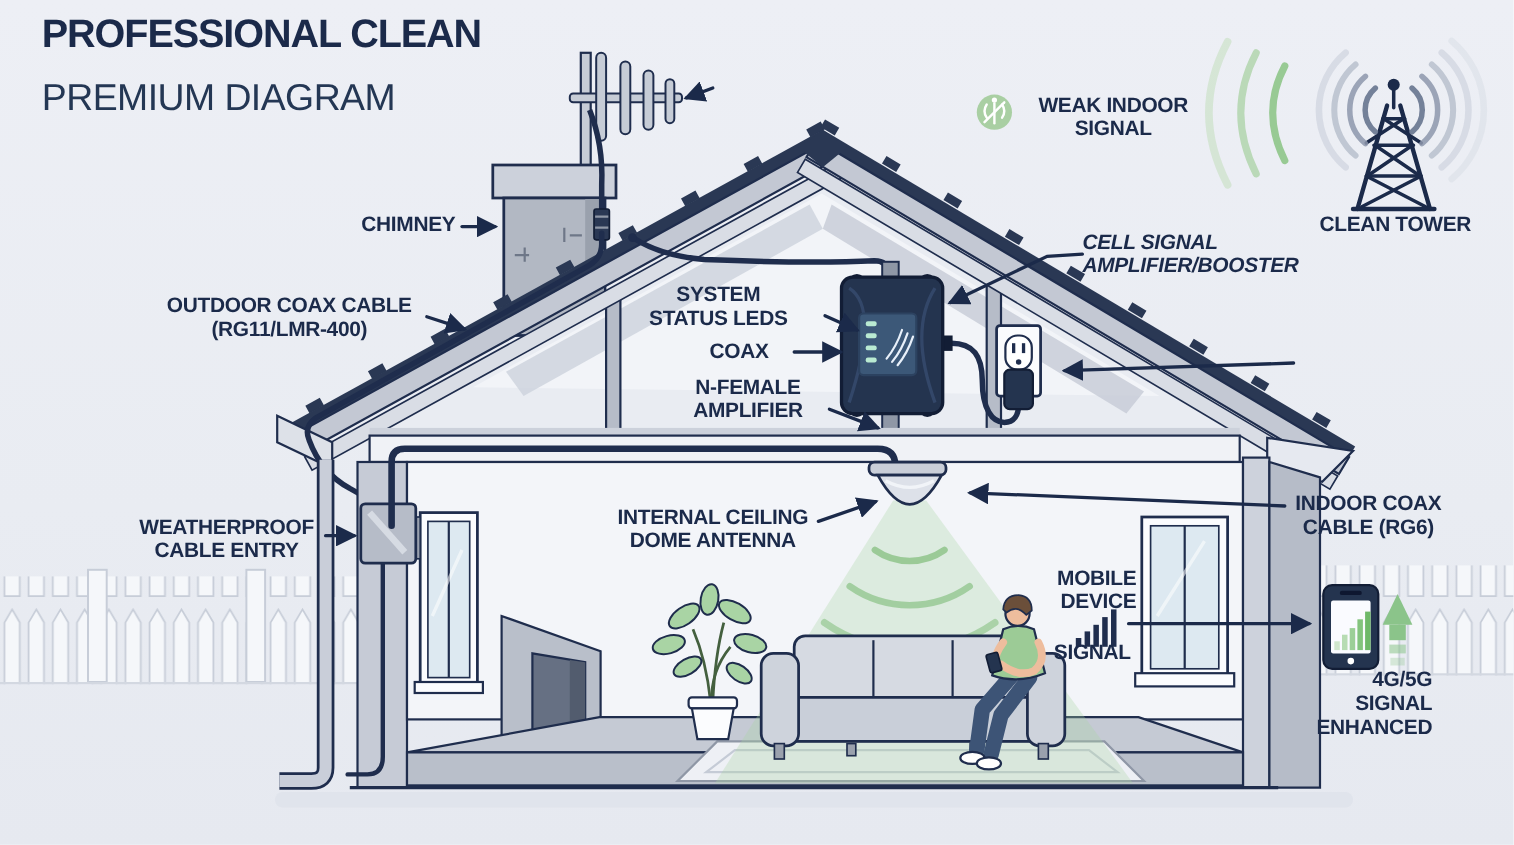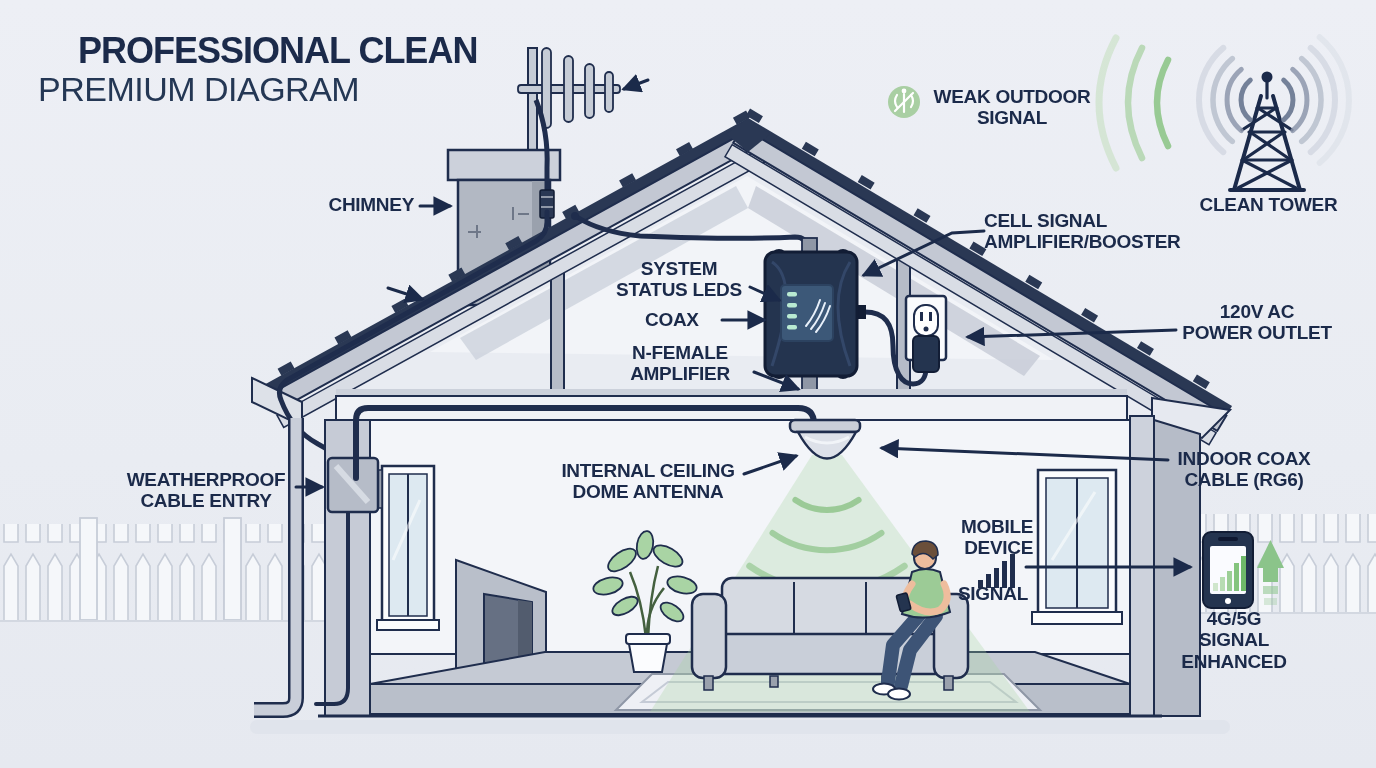--- a/index.html
+++ b/index.html
@@ -10,23 +10,23 @@
   }
   .stage svg{position:absolute;left:0;top:0;}
   .lbl{
     position:absolute;
     font:bold 19px/1.13 "Liberation Sans", sans-serif;
     color:#1b2a4a;letter-spacing:-0.3px;white-space:pre-line;
   }
   .ctr{text-align:center;}
   .rgt{text-align:right;}
   .title1{
-    position:absolute;left:38px;top:32px;
+    position:absolute;left:38px;top:12px;
     font:bold 36px/1.05 "Liberation Sans", sans-serif;
-    color:#1b2a4a;letter-spacing:-1px;white-space:pre;margin-left:40px;
+    color:#1b2a4a;letter-spacing:-1px;white-space:pre;
   }
   .title2{
     position:absolute;left:38px;top:72px;
     font:normal 34px/1.05 "Liberation Sans", sans-serif;
     color:#243754;letter-spacing:-0.5px;white-space:pre;
   }
 </style>
 </head>
 <body>
 
@@ -349,38 +349,38 @@
     <line x1="744" y1="474" x2="796" y2="456" marker-end="url(#ah)"></line>
     <line x1="1168" y1="460" x2="882" y2="448" marker-end="url(#ah)"></line>
     <line x1="1026" y1="567" x2="1190" y2="567" marker-end="url(#ah)"></line>
   </g>
 </svg>
 
 <div class="title1">PROFESSIONAL CLEAN</div>
 <div class="title2">PREMIUM DIAGRAM</div>
 
 <div class="lbl rgt" style="left:296px;top:194px;width:118px;">CHIMNEY</div>
-<div class="lbl ctr" style="left:926px;top:86px;width:172px;">WEAK OUTDOOR
+<div class="lbl ctr" style="left:138px;top:268px;width:250px;">OUTDOOR COAX CABLE
+(RG11/LMR-400)</div>
+<div class="lbl ctr" style="left:926px;top:86px;width:172px;">WEAK INDOOR
 SIGNAL</div>
 <div class="lbl ctr" style="left:1196px;top:194px;width:145px;">CLEAN TOWER</div>
-<div class="lbl" style="left:984px;top:210px;">CELL SIGNAL
+<div class="lbl" style="left:984px;top:210px;font-style:italic;">CELL SIGNAL
 AMPLIFIER/BOOSTER</div>
-<div class="lbl ctr" style="left:604px;top:258px;width:150px;text-align:center;">SYSTEM
+<div class="lbl ctr" style="left:578px;top:258px;width:150px;text-align:center;">SYSTEM
 STATUS LEDS</div>
 <div class="lbl" style="left:645px;top:309px;">COAX</div>
 <div class="lbl ctr" style="left:604px;top:342px;width:152px;">N-FEMALE
 AMPLIFIER</div>
-<div class="lbl ctr" style="left:1178px;top:301px;width:158px;">120V AC
-POWER OUTLET</div>
 <div class="lbl ctr" style="left:552px;top:460px;width:192px;">INTERNAL CEILING
 DOME ANTENNA</div>
 <div class="lbl ctr" style="left:118px;top:469px;width:176px;">WEATHERPROOF
 CABLE ENTRY</div>
 <div class="lbl ctr" style="left:1170px;top:448px;width:148px;text-align:center;">INDOOR COAX
 CABLE (RG6)</div>
 <div class="lbl" style="left:961px;top:516px;text-align:right;">MOBILE
 DEVICE</div>
 <div class="lbl" style="left:958px;top:583px;">SIGNAL</div>
-<div class="lbl ctr" style="left:1166px;top:608px;width:136px;">4G/5G
+<div class="lbl ctr" style="left:1166px;top:608px;width:136px;text-align:right;">4G/5G
 SIGNAL
 ENHANCED</div>
 
 </div>
 
 </body></html>

